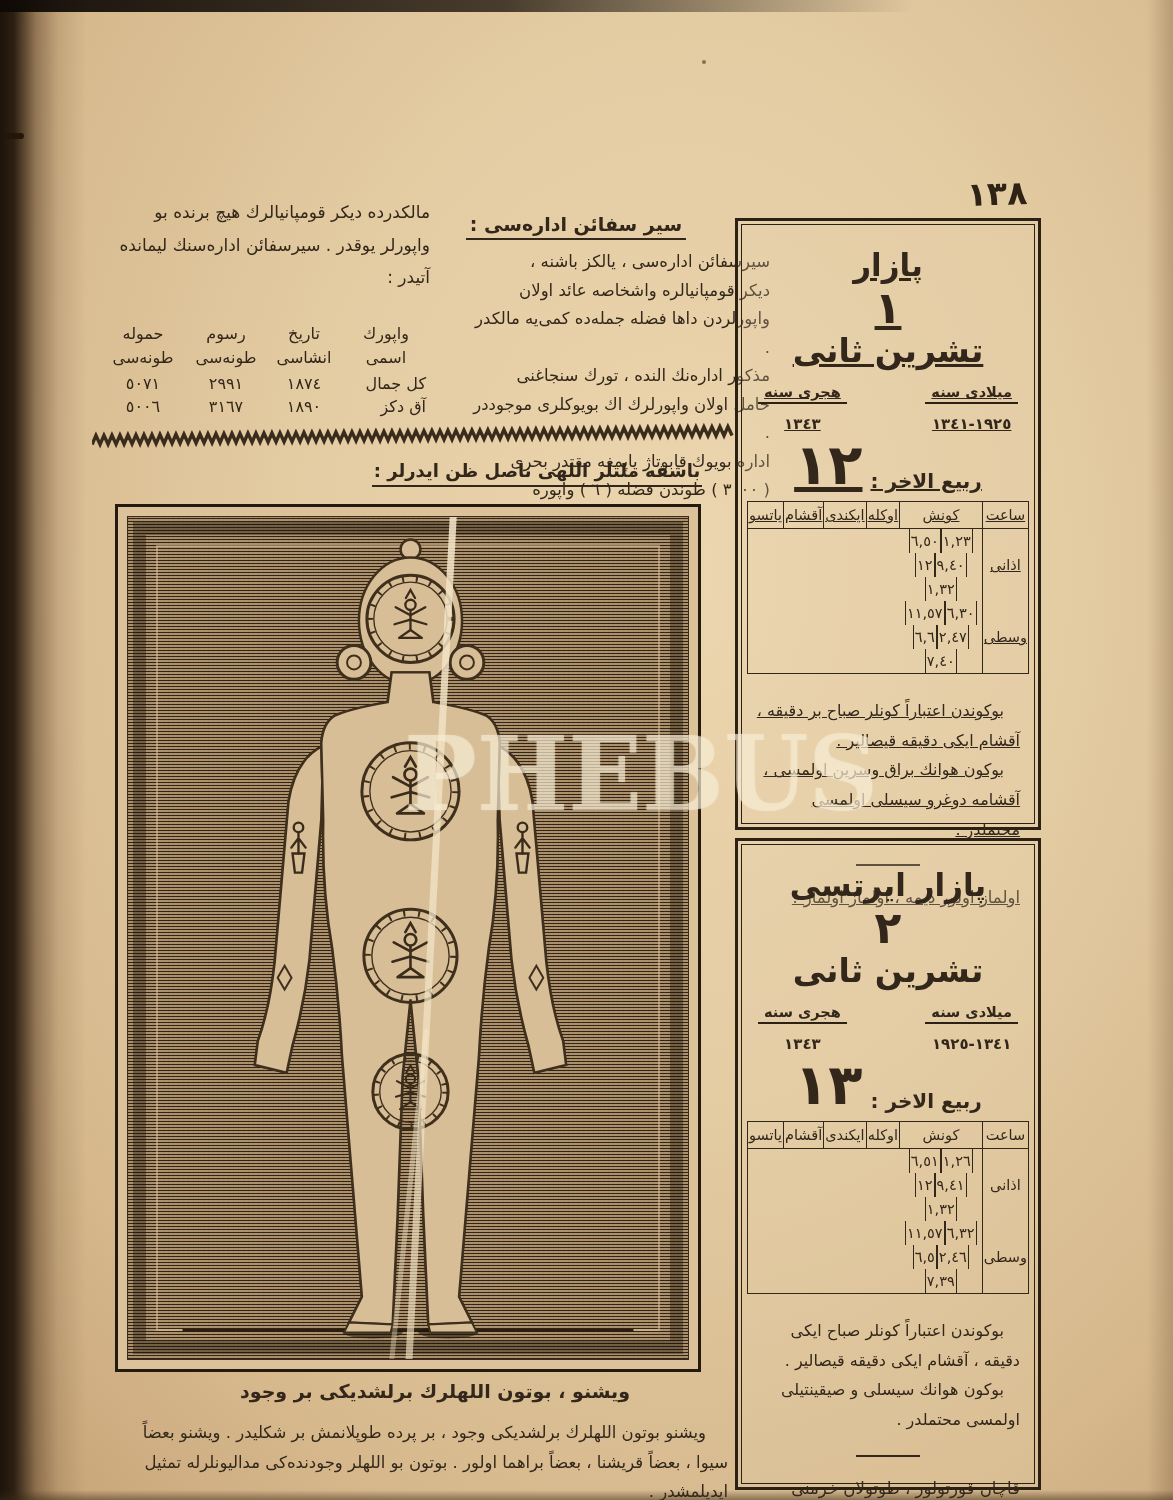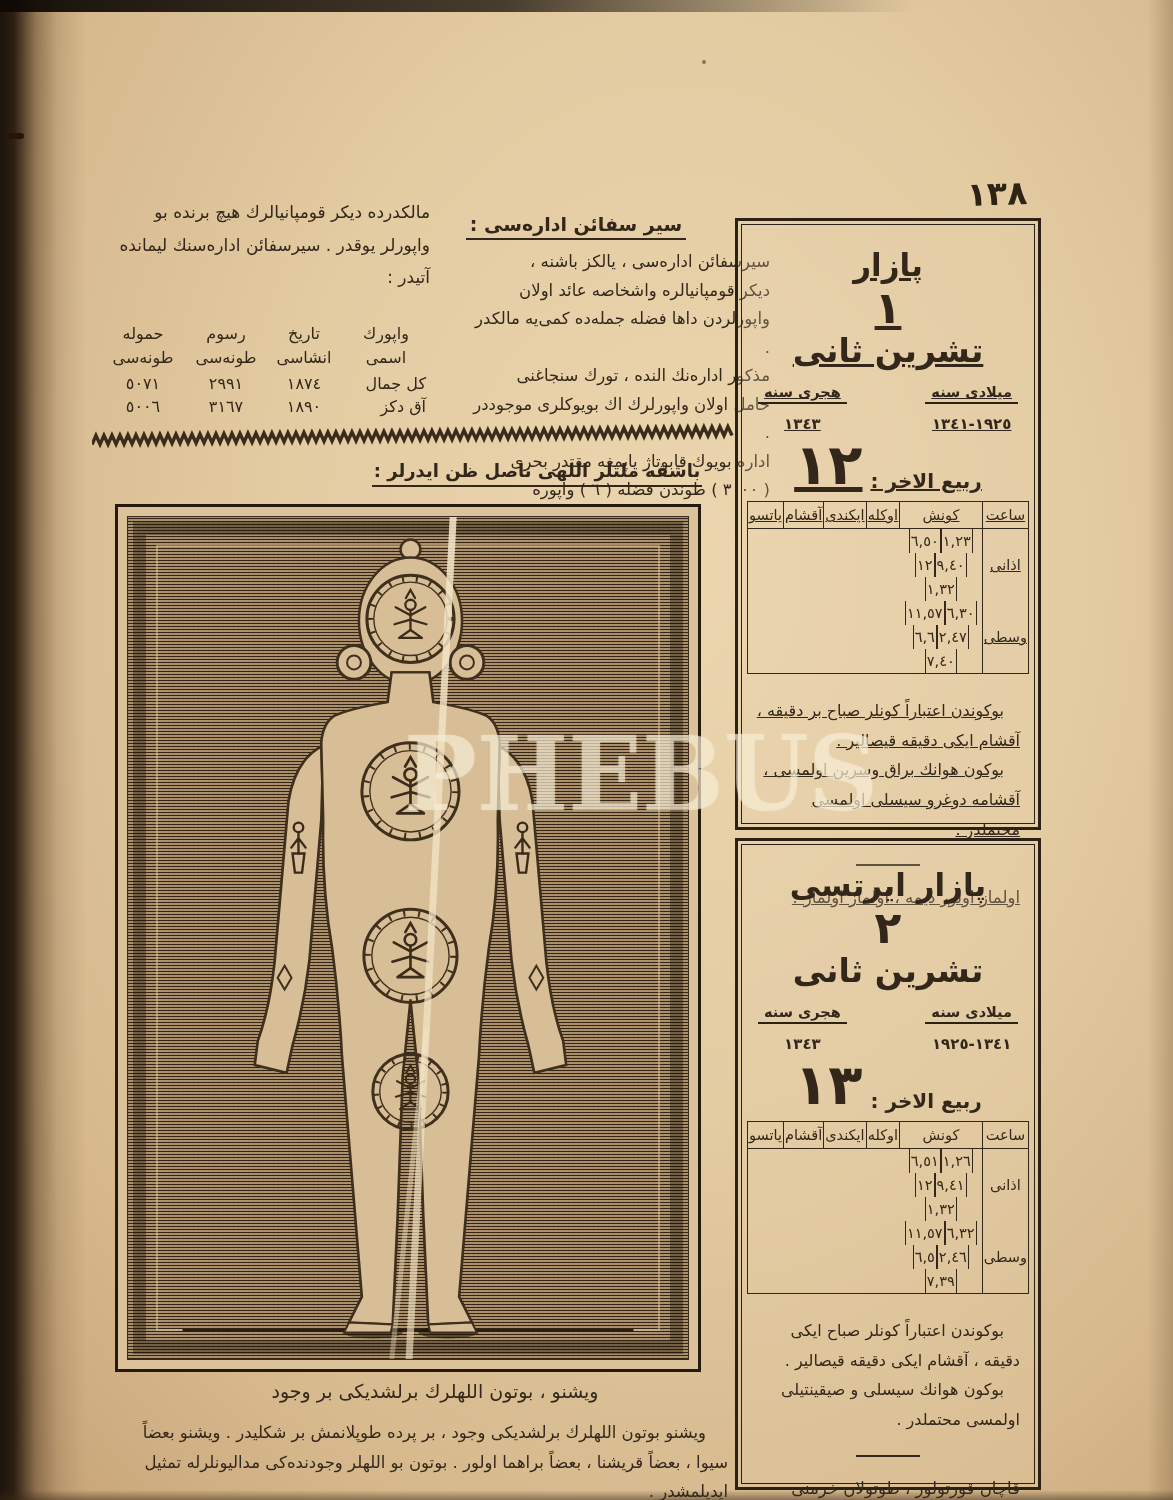--- a/index.html
+++ b/index.html
@@ -33,21 +33,21 @@
     display:grid;grid-template-columns:88px 76px 80px 86px;row-gap:4px;font-size:16px;}
   .ships .hcell{display:flex;flex-direction:column;align-items:center;line-height:1.5;}
   .ships .cell{text-align:center;}
   .ships .name{text-align:right;padding-right:4px;}
   .zigzag{position:absolute;left:92px;top:427px;width:642px;height:18px;transform:rotate(-0.8deg);}
   .seyr-head{position:absolute;left:428px;top:213px;width:296px;text-align:center;font-size:19px;font-weight:bold;}
   .seyr-head span{display:inline-block;border-bottom:2px solid #32271a;padding:0 4px 3px;}
   .seyr{position:absolute;left:426px;top:248px;width:300px;font-size:16.5px;line-height:1.73;text-align:right;margin-left:44px;}
   .gods-head{position:absolute;left:356px;top:460px;width:362px;text-align:center;font-size:18px;font-weight:bold;}
   .gods-head span{display:inline-block;border-bottom:2px solid #32271a;padding:0 2px 4px;}
-  .caption{position:absolute;left:168px;top:1380px;width:534px;text-align:center;font-size:19px;font-weight:normal;}
+  .caption{position:absolute;left:168px;top:1380px;width:534px;text-align:center;font-size:19px;font-weight:bold;}
   .bottom-par{position:absolute;left:82px;top:1418px;width:646px;font-size:16.5px;line-height:1.8;text-align:right;}
   .bottom-par .l1{text-indent:22px;}
 
   
   .fig{position:absolute;left:115px;top:504px;width:586px;height:868px;box-sizing:border-box;
     border:3px solid #241a10;background:#dcc29a;padding:9px;z-index:1;}
   .engraving{position:relative;width:100%;height:100%;box-sizing:border-box;overflow:hidden;
     border:1px solid #3a2b1a;
     background-color:#8a6f4c;
     background-image:

